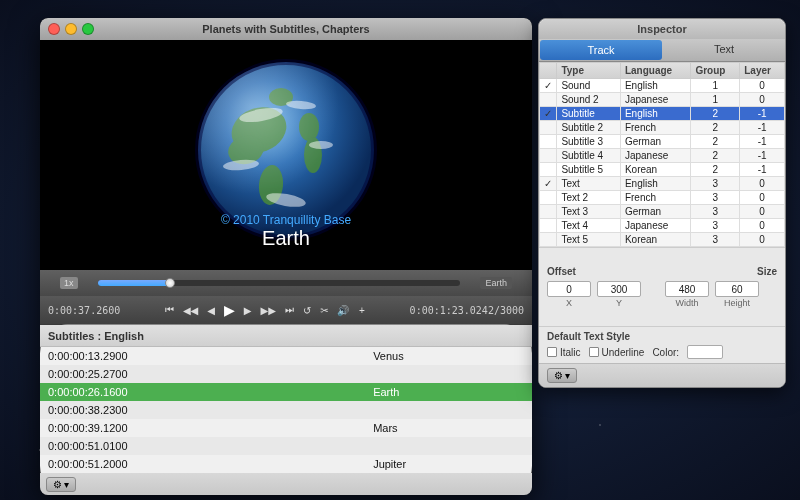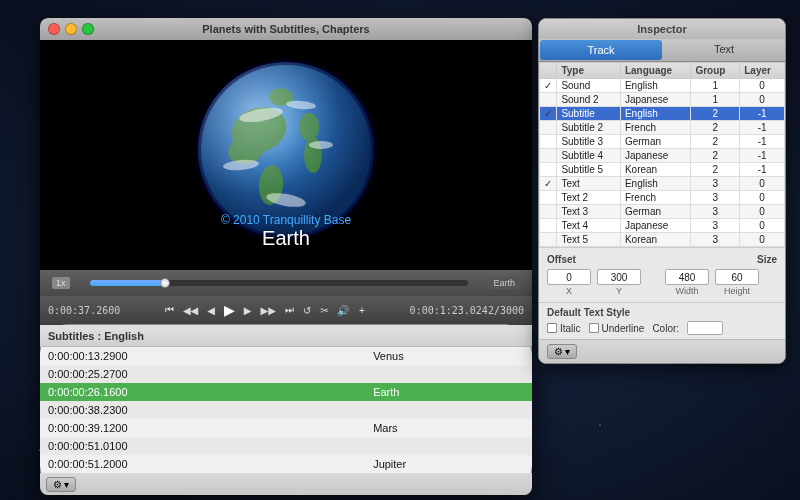--- a/index.html
+++ b/index.html
@@ -123,21 +123,21 @@
       font-weight: 300;
       text-shadow: 0 1px 4px rgba(0,0,0,0.8);
     }
 
     
     .controls-bar {
       background: linear-gradient(to bottom, #606060, #484848);
       height: 26px;
       display: flex;
       align-items: center;
-      padding: 0 12px;
+      padding: 0 20px;
       gap: 16px;
     }
 
     .speed-indicator {
       background: #888;
       border-radius: 2px;
       padding: 1px 4px;
       font-size: 9px;
       color: #ddd;
     }
@@ -373,21 +373,21 @@
       text-align: center;
     }
 
     .checkmark {
       color: #333;
       font-size: 10px;
     }
 
     
     .offset-size-panel {
-      padding: 6px 8px;
+      padding: 18px 8px;
       background: #e8e8e8;
       border-top: 1px solid #ccc;
     }
 
     .os-field {
       display: flex;
       flex-direction: column;
       align-items: center;
     }
 

